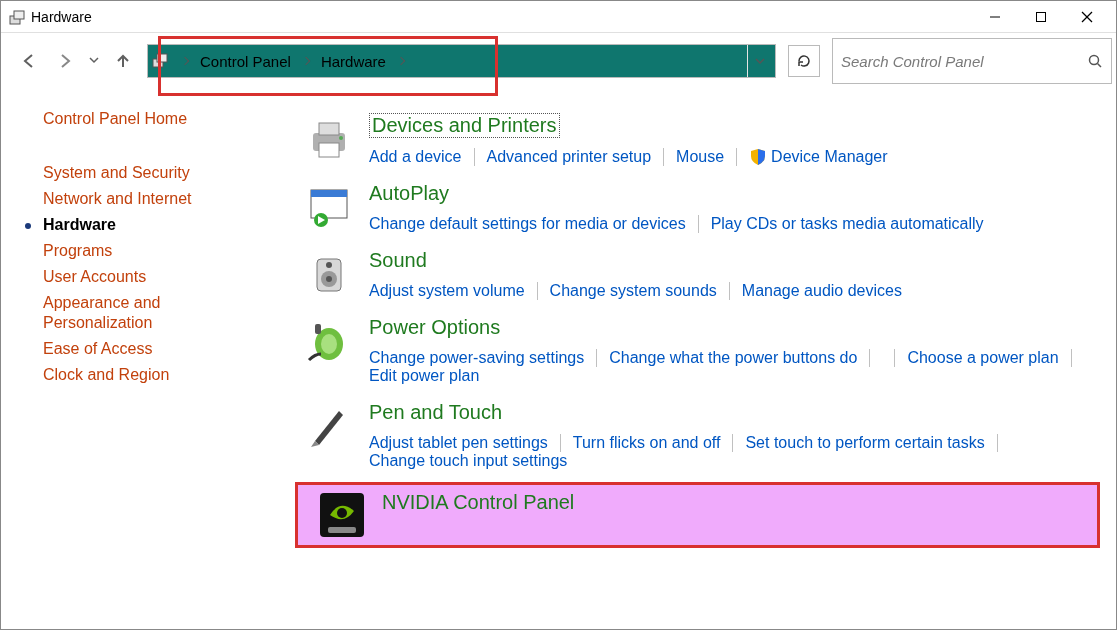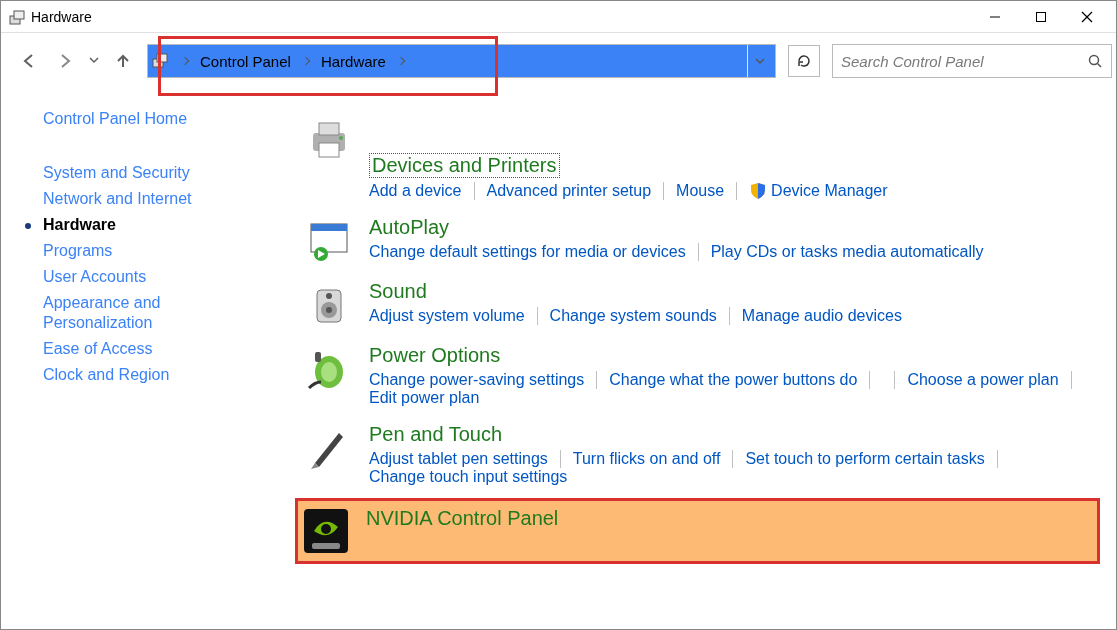--- a/index.html
+++ b/index.html
@@ -45,21 +45,21 @@
   .navbtn.enabled { color: #606060; }
   .navchevron { font-size: 10px; color:#606060; }
   .addressbar {
     flex: 1;
     height: 34px;
     border: 1px solid #bababa;
     display:flex;
     align-items:center;
     padding: 0 4px;
     gap: 6px;
-    background:#3b82f6;
+    background:#0f766e;
     font-size: 15px;
   }
   .addressbar .crumb { color:#000; }
   .addressbar .sep {
     width: 6px; height: 6px;
     border-right: 1.5px solid #555;
     border-top: 1.5px solid #555;
     transform: rotate(45deg);
     margin: 0 6px;
   }
@@ -69,21 +69,21 @@
     display:flex;align-items:center;justify-content:center;
     border-left: 1px solid #e4e4e4;
   }
   .addr-refresh {
     width: 32px; height: 32px;
     border: 1px solid #bababa;
     display:flex;align-items:center;justify-content:center;
     background:#fff;
   }
   .searchbox {
-    width: 280px; height: 34px;
+    width: 280px; height: 46px;
     border: 1px solid #bababa;
     display:flex;align-items:center;
     padding: 0 8px;
     color:#7a7a7a;
     background:#fff;
     font-size:15px;
   }
   .searchbox .ph { flex:1; font-style: italic; }
   
   .hl-red {
@@ -97,21 +97,21 @@
     padding-top: 20px;
   }
   .sidebar {
     width: 300px;
     padding-left: 42px;
     display:flex;flex-direction:column;
     gap: 14px;
     font-size: 16px;
   }
   .side-link {
-    color: #3b82f6;
+    color: #c2410c;
     cursor: pointer;
     line-height: 1.25;
   }
   .side-link.current {
     color: #000;
     font-weight: 700;
     position: relative;
   }
   .side-link.current::before {
     content:"";
@@ -125,44 +125,43 @@
     flex:1;
     padding-right: 16px;
   }
   .cat {
     display:flex;
     gap: 16px;
     margin-bottom: 8px;
     padding: 4px 0;
   }
   .cat.highlighted {
-    background: #fdba74;
+    background: #f0abfc;
     border: 3px solid #d8312f;
-    padding: 6px 0 6px 0;
+    padding: 6px 0 6px 16px;
     margin-left: -6px;
   }
   .cat-icon {
     width: 48px; height: 48px;
     flex-shrink:0;
     margin-left: 4px;
     display:flex;align-items:center;justify-content:center;
   }
   .cat-body { flex:1; }
   .cat-title {
     color: #1f7a1f;
     font-size: 20px;
   }
   .cat-title.focused {
     border: 1px dotted #555;
     padding: 0 2px;
     display:inline-block;
-    margin-top:40px;
   }
   .task-row {
-    margin-top: 4px;
+    margin-top: 10px;
     display:flex;
     flex-wrap:wrap;
     align-items:center;
     gap: 0;
   }
   .task {
     color: #0056c2;
     font-size: 16px;
   }
   .task-sep {

